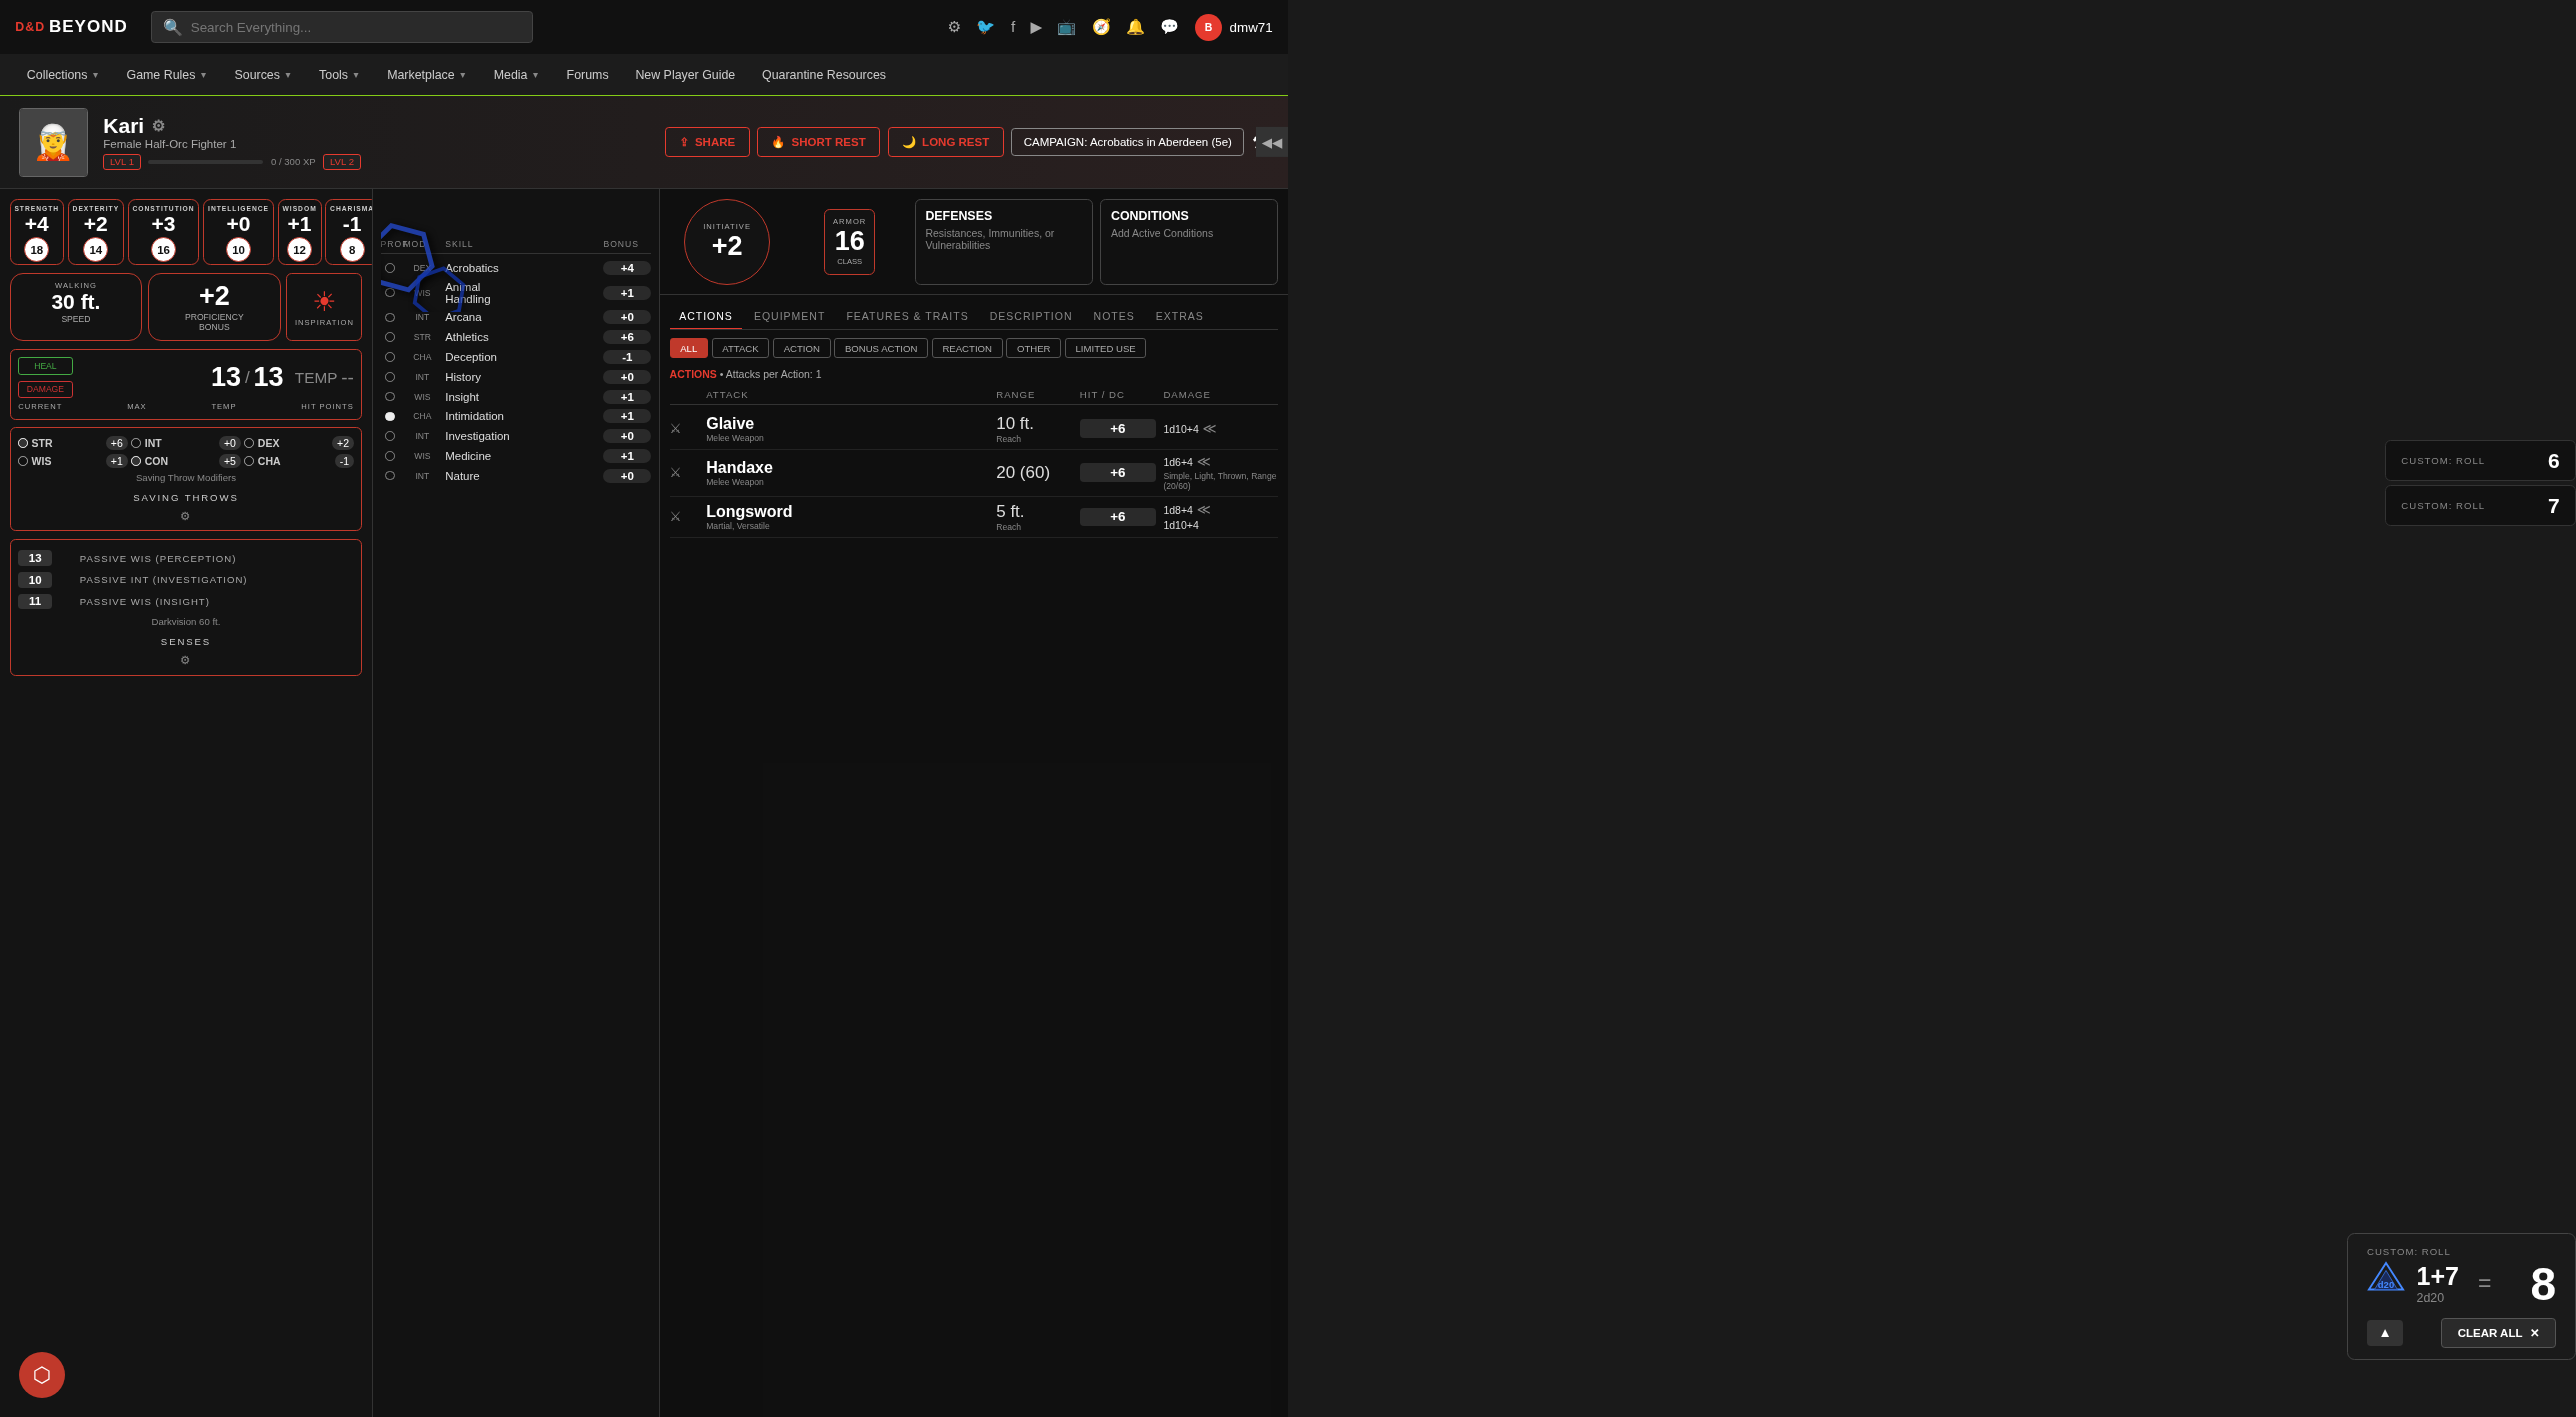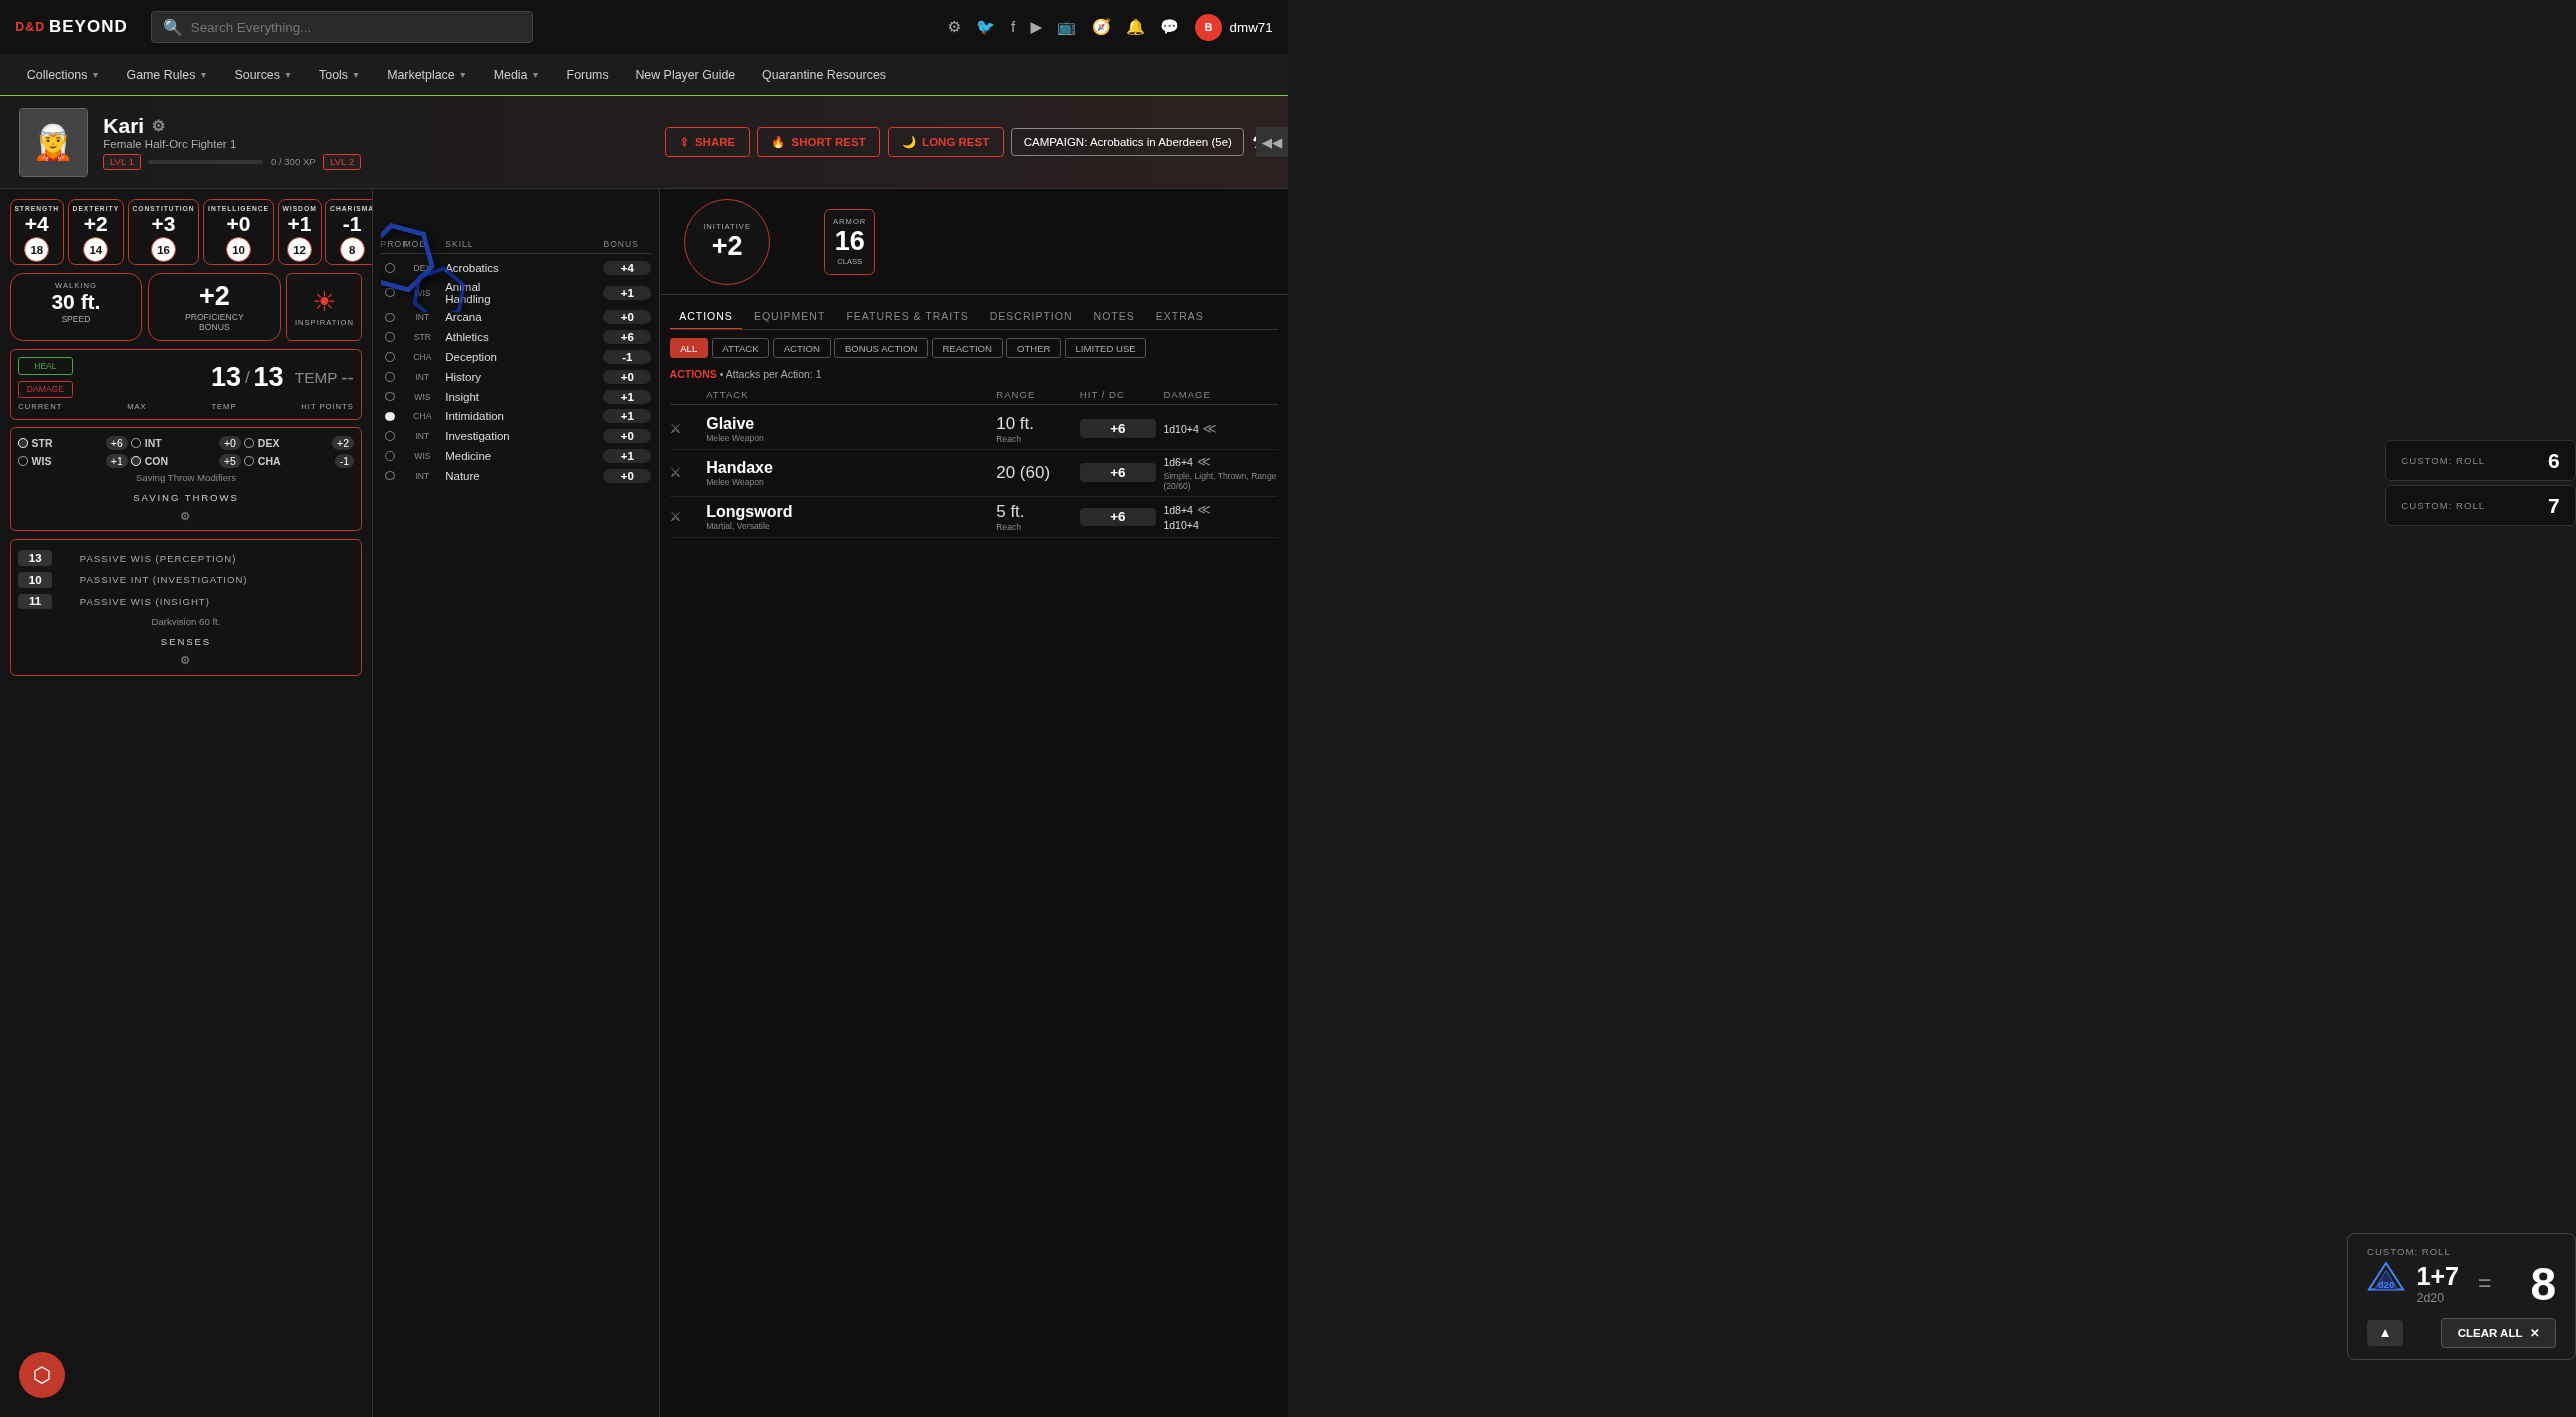--- a/index.html
+++ b/index.html
@@ -520,20 +520,28 @@
           <span class="init-value">+2</span>
         </div>
       </div>
       <div style="display:flex;align-items:center;justify-content:center;">
         <div class="armor-box">
           <span class="armor-label">ARMOR</span>
           <span class="armor-value">16</span>
           <span class="armor-sub">CLASS</span>
         </div>
       </div>
+      <div class="defenses-box">
+        <div class="def-title">DEFENSES</div>
+        <div class="def-sub">Resistances, Immunities, or Vulnerabilities</div>
+      </div>
+      <div class="conditions-box">
+        <div class="cond-title">CONDITIONS</div>
+        <div class="cond-sub">Add Active Conditions</div>
+      </div>
     </div>
 
     <div class="actions-section">
       <div class="actions-tabs">
         <span class="action-tab active">ACTIONS</span>
         <span class="action-tab">EQUIPMENT</span>
         <span class="action-tab">FEATURES &amp; TRAITS</span>
         <span class="action-tab">DESCRIPTION</span>
         <span class="action-tab">NOTES</span>
         <span class="action-tab">EXTRAS</span>

